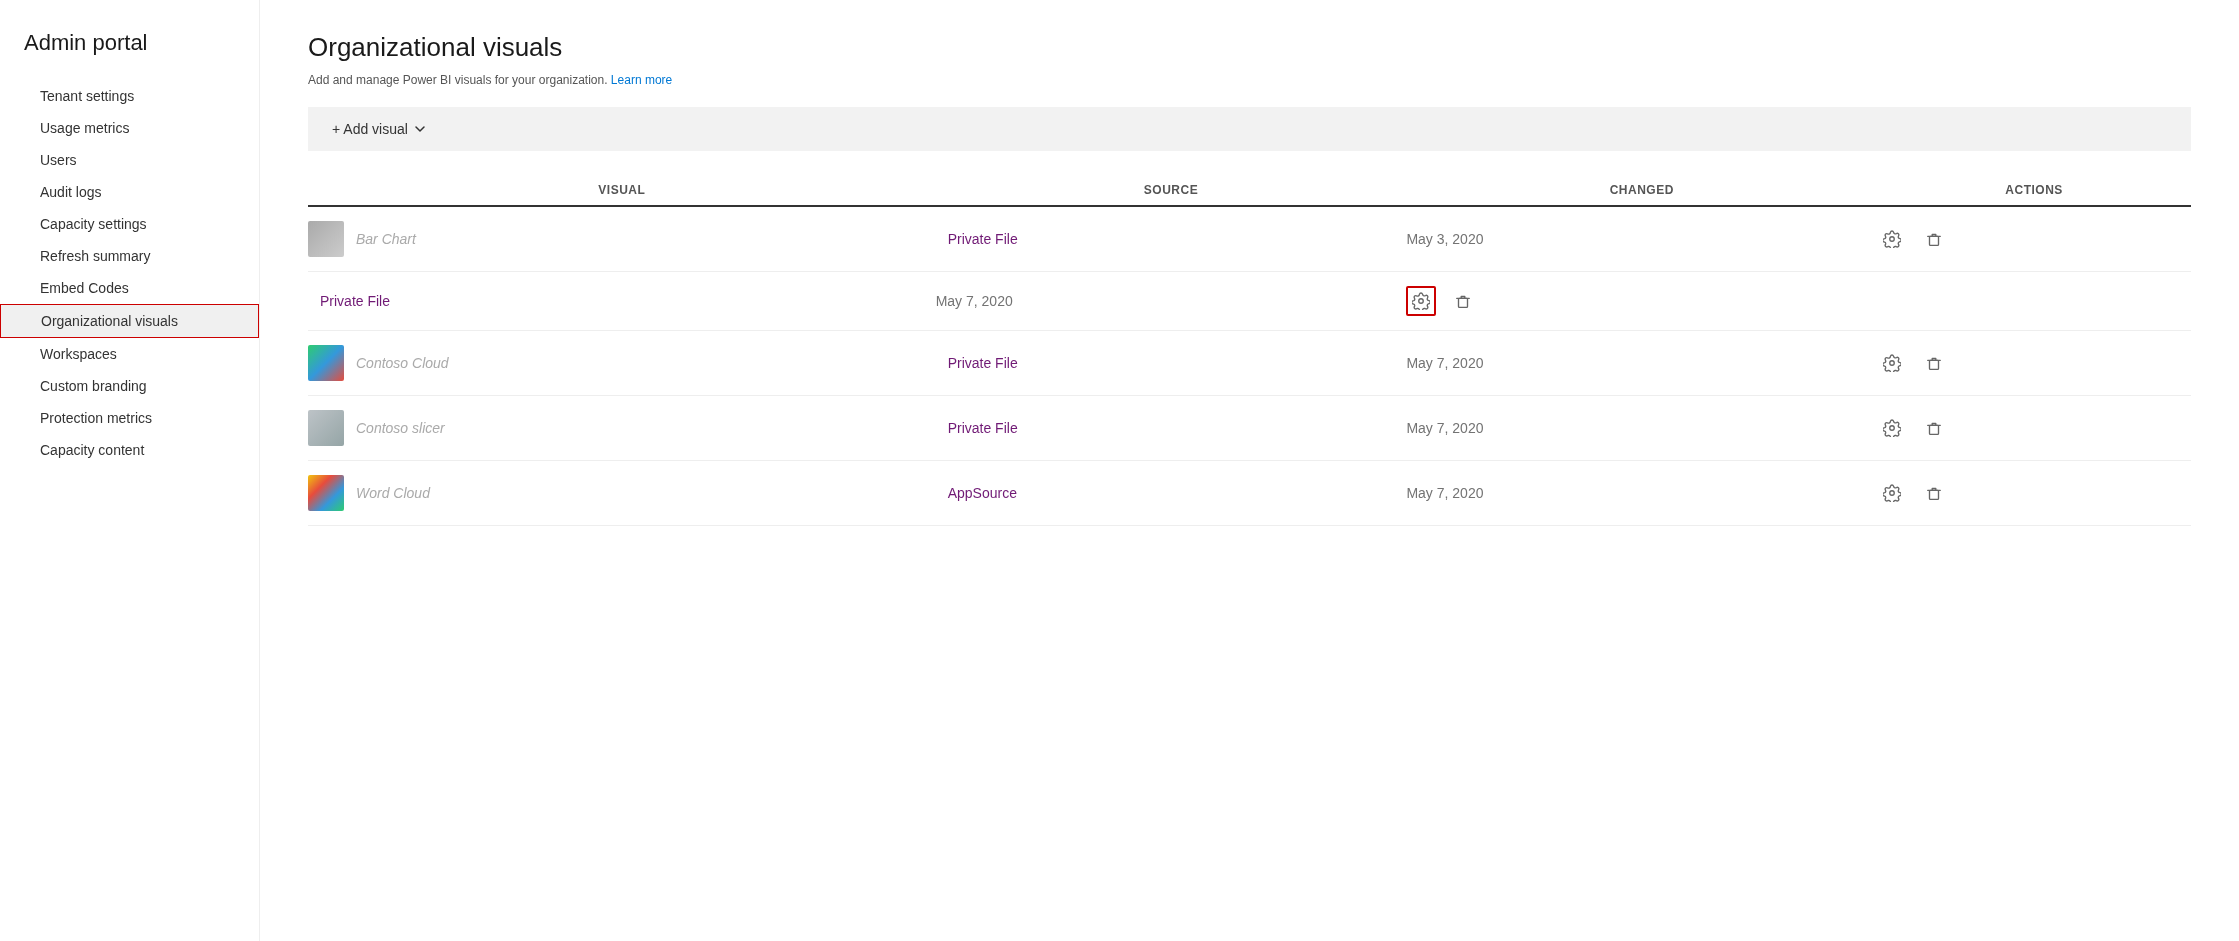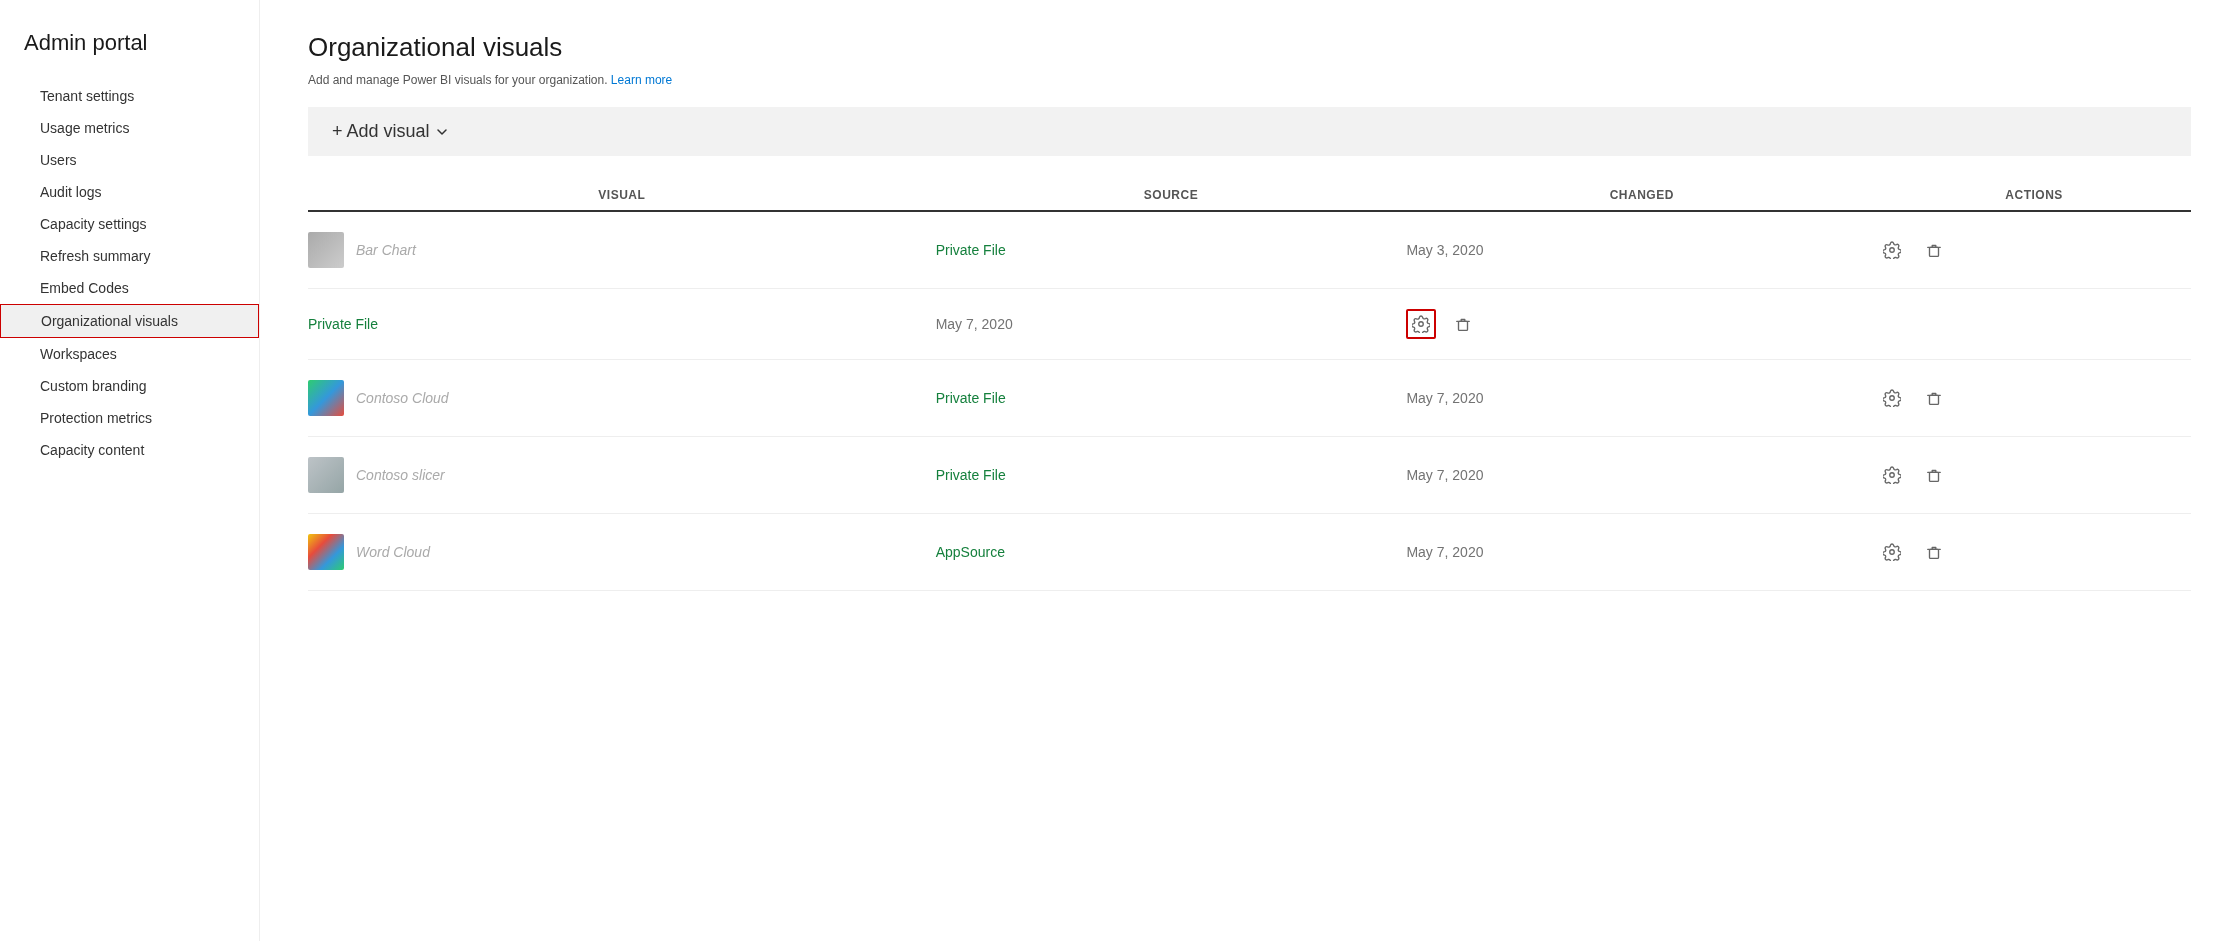--- a/index.html
+++ b/index.html
@@ -15,37 +15,37 @@
     .sidebar-item.sub { padding-left: 40px; color: #333; }
 
     
     .main { flex: 1; padding: 32px 48px; overflow-y: auto; }
     .page-title { font-size: 26px; font-weight: 300; color: #1a1a1a; margin-bottom: 10px; }
     .page-subtitle { font-size: 12px; color: #555; margin-bottom: 20px; }
     .page-subtitle a { color: #0078d4; text-decoration: none; }
 
     
     .toolbar { background: #f2f2f2; padding: 10px 16px; display: flex; align-items: center; margin-bottom: 24px; }
-    .add-visual-btn { display: flex; align-items: center; gap: 6px; font-size: 18px; color: #333; cursor: pointer; background: none; border: none; padding: 4px 8px; }
+    .add-visual-btn { display: flex; align-items: center; gap: 6px; font-size: 14px; color: #333; cursor: pointer; background: none; border: none; padding: 4px 8px; }
 
     
     .table-container { width: 100%; }
     .table-header { display: grid; grid-template-columns: 2fr 1.5fr 1.5fr 1fr; padding: 8px 0; border-bottom: 2px solid #333; margin-bottom: 0; text-align: center; }
     .table-header-cell { font-size: 12px; font-weight: 600; color: #555; letter-spacing: 0.5px; text-transform: uppercase; }
-    .table-row { display: grid; grid-template-columns: 2fr 1.5fr 1.5fr 1fr; align-items: center; padding: 20px 0; border-bottom: 1px solid #eee; }
+    .table-row { display: grid; grid-template-columns: 2fr 1.5fr 1.5fr 1fr; align-items: center; padding: 14px 0; border-bottom: 1px solid #eee; }
 
     .visual-cell { display: flex; align-items: center; gap: 12px; }
     .visual-thumb { width: 36px; height: 36px; background: #ccc; border-radius: 2px; display: flex; align-items: center; justify-content: center; font-size: 10px; color: #999; overflow: hidden; }
     .visual-thumb.thumb1 { background: linear-gradient(135deg, #aaa, #ccc); }
     .visual-thumb.thumb2 { background: linear-gradient(135deg, #e6407a, #9b59b6, #f39c12); }
     .visual-thumb.thumb3 { background: linear-gradient(135deg, #2ecc71, #3498db, #e74c3c); }
     .visual-thumb.thumb4 { background: linear-gradient(135deg, #bdc3c7, #95a5a6); }
     .visual-thumb.thumb5 { background: linear-gradient(135deg, #f1c40f, #e74c3c, #3498db, #2ecc71); }
     .visual-name { font-size: 14px; color: #aaa; font-style: italic; }
-    .source-cell { font-size: 14px; color: #15803d; }
+    .source-cell { font-size: 14px; color: #701a75; margin-left: 12px; }
     .changed-cell { font-size: 14px; color: #737373; }
     .actions-cell { display: flex; align-items: center; gap: 12px; }
 
     .icon-btn { background: none; border: none; cursor: pointer; padding: 6px; color: #555; display: flex; align-items: center; justify-content: center; border-radius: 2px; }
     .icon-btn.highlighted { border: 2px solid #c00; padding: 4px; }
 
     
     .gear-svg { width: 18px; height: 18px; }
     .trash-svg { width: 18px; height: 18px; }
   </style>

